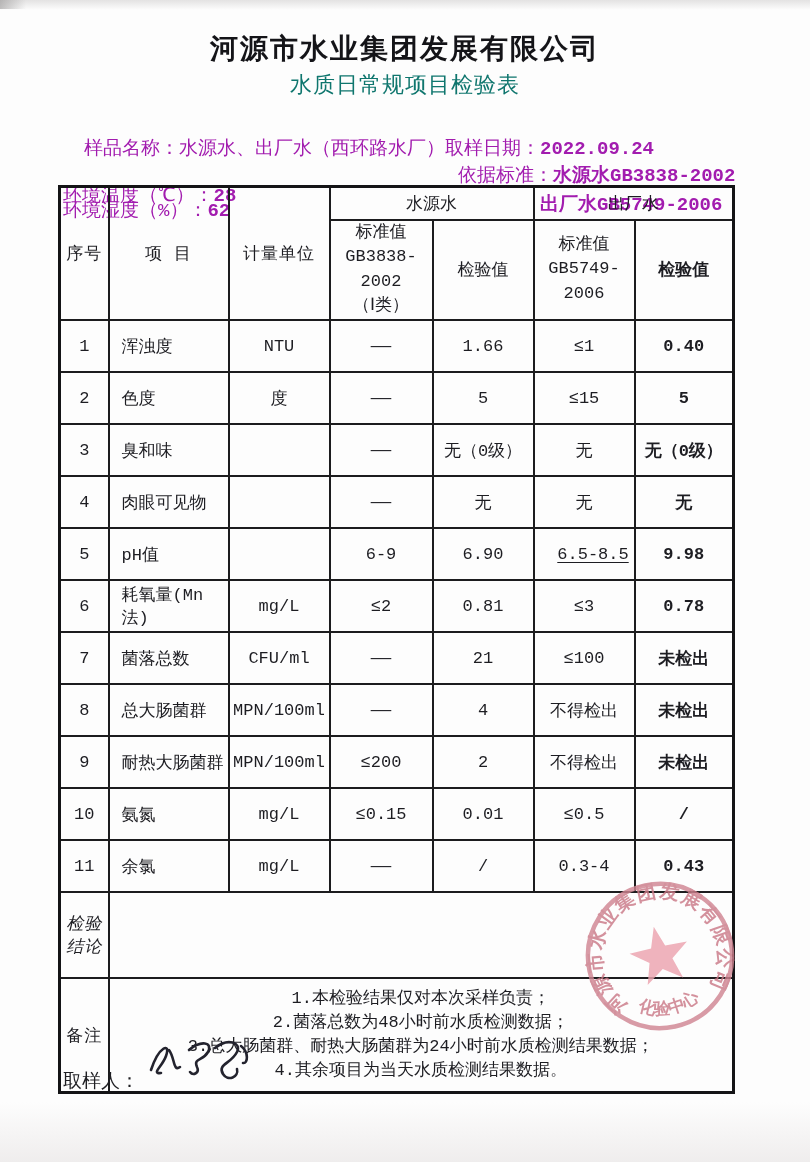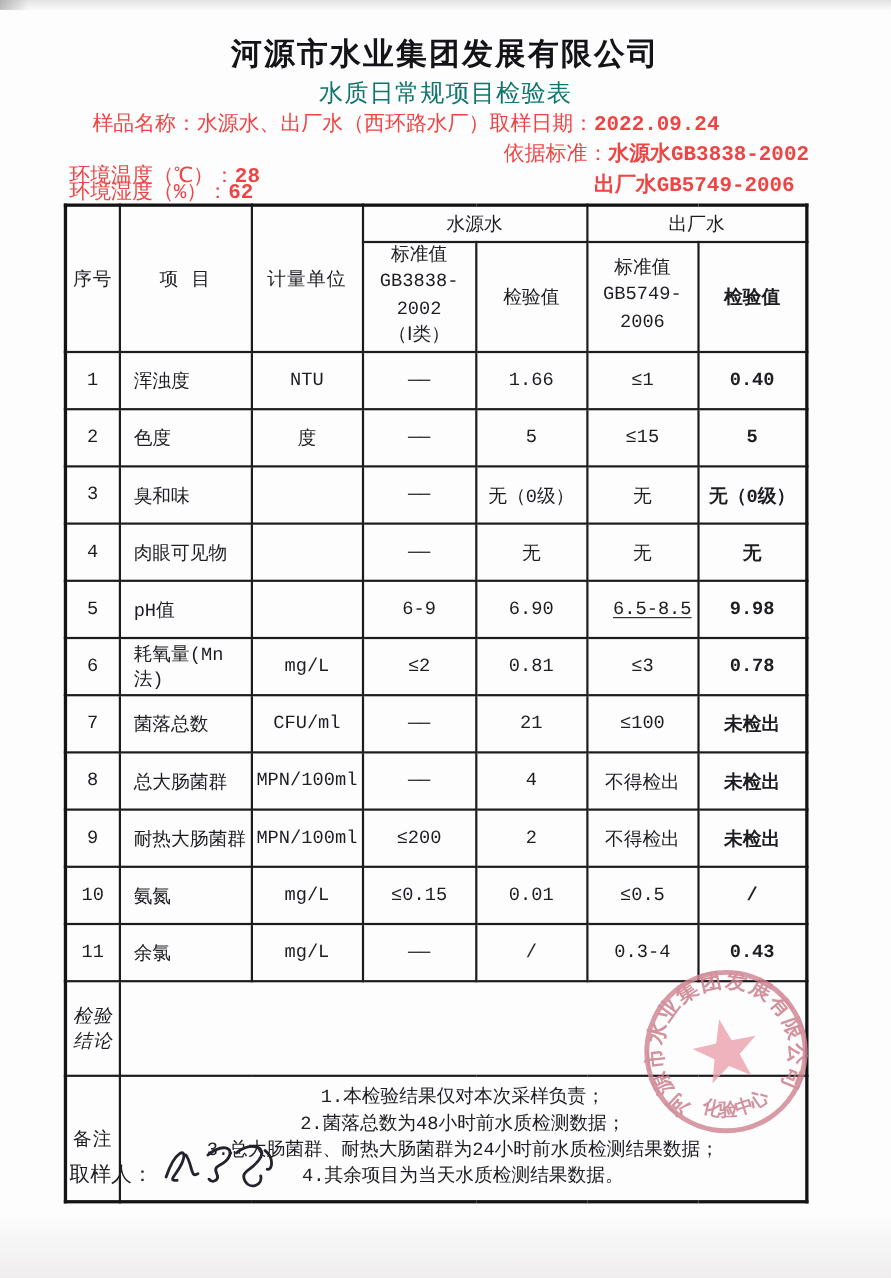--- a/index.html
+++ b/index.html
@@ -14,21 +14,21 @@
   .scan-corner{position:absolute;left:0;top:0;width:26px;height:9px;
     background:linear-gradient(90deg,#8f8d8d,rgba(255,255,255,0));opacity:.55;}
   .scan-bottom{position:absolute;left:0;bottom:0;width:810px;height:60px;
     background:linear-gradient(0deg,#efeded,rgba(255,255,255,0));}
 
   .company-title{position:absolute;left:0;top:30px;width:810px;text-align:center;
     font-size:28px;font-weight:bold;letter-spacing:2px;color:#141418;}
   .doc-title{position:absolute;left:0;top:70px;width:810px;text-align:center;
     font-size:22px;letter-spacing:1px;color:#0f766e;}
 
-  .info-line{position:absolute;font-size:19px;color:#ef4444;white-space:nowrap;}
+  .info-line{position:absolute;font-size:19px;color:#a21caf;white-space:nowrap;margin-top:36px;}
   .line-sample{left:84px;top:99px;}
   .line-temp{left:63px;top:146px;text-align:center;}
   .line-std1{left:458px;top:126px;}
   .line-hum{left:63px;top:161px;}
   .line-std2{left:540px;top:155px;}
   .b{font-weight:bold;}
 
   table.report{position:absolute;left:58px;top:185px;border-collapse:collapse;
     table-layout:fixed;width:674px;}
   table.report td,table.report th{
@@ -45,21 +45,21 @@
   .subhead{font-size:15px;line-height:1.45;}
   .pre{white-space:pre-line;}
   .u{text-decoration:underline;text-underline-offset:3px;margin-left:18px;}
   tr.concl-row td{height:84px;font-style:italic;}
   tr.remark-row td{height:100px;}
   td.remarks-cell{text-align:center;padding:6px 10px !important;
     font-size:17px;line-height:1.42;vertical-align:middle;}
   .label-col{font-size:18px;letter-spacing:1px;}
 
   .sig-row{position:absolute;top:1028px;left:0;width:810px;height:70px;font-size:19px;}
-  .sig-block{position:absolute;display:flex;align-items:center;}
+  .sig-block{position:absolute;display:flex;align-items:flex-end;}
   .sig-sampler{left:63px;top:8px;}
   .sig-tester{left:452px;top:2px;}
   .sig-label{padding-top:6px;white-space:nowrap;}
   .scribble{margin-left:6px;}
 
   .stamp{position:absolute;left:572px;top:868px;width:176px;height:176px;
     opacity:.82;pointer-events:none;transform:rotate(-12deg);z-index:6;}
 </style>
 </head>
 <body>

